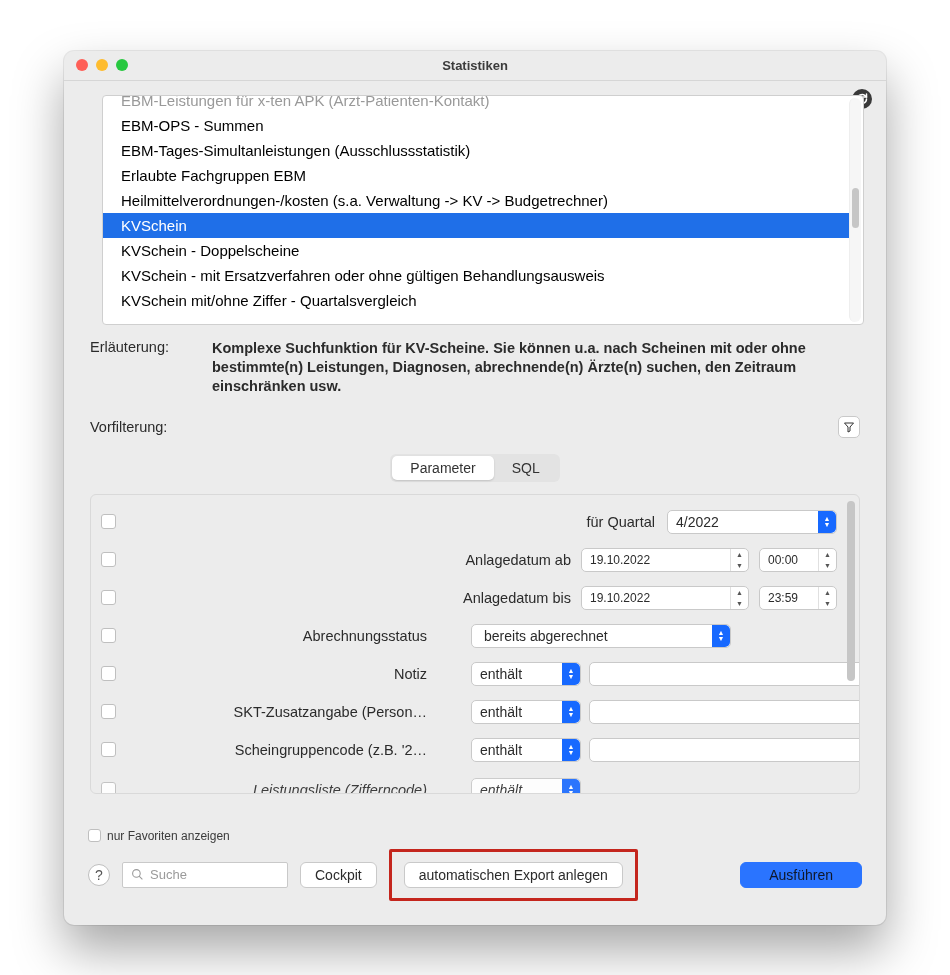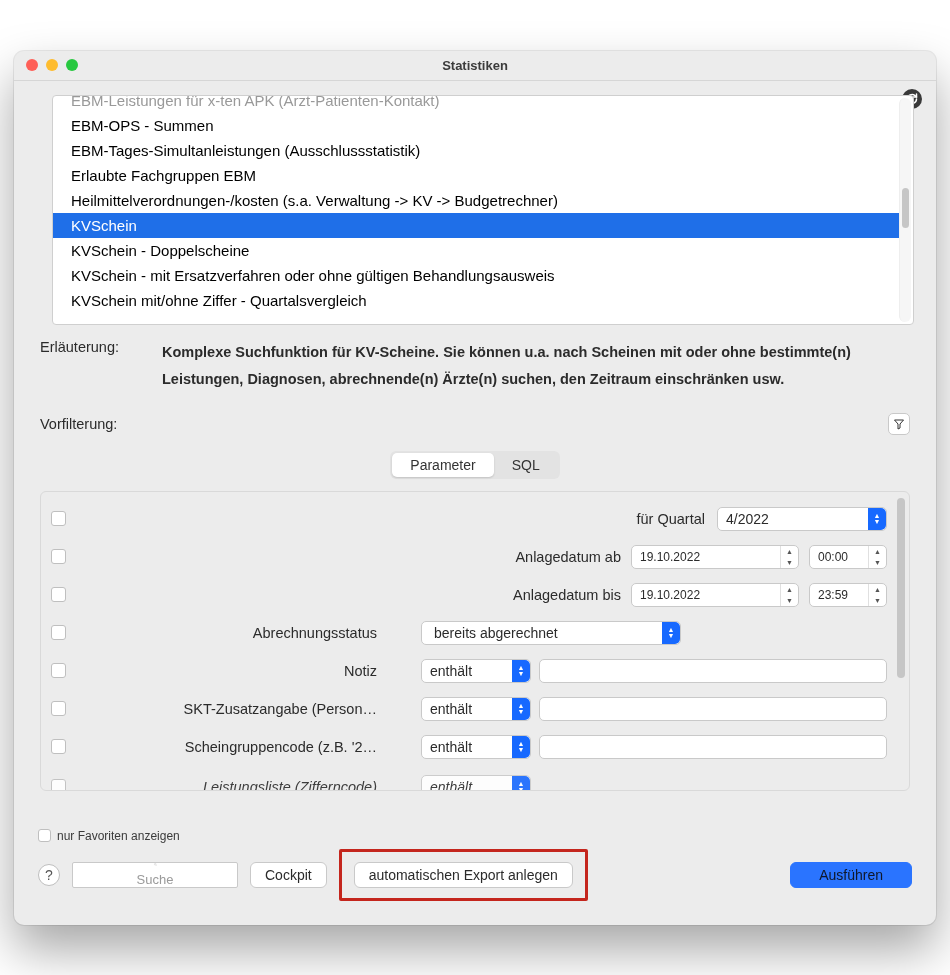--- a/index.html
+++ b/index.html
@@ -7,21 +7,21 @@
     margin: 0; padding: 0;
     font-family: -apple-system, "Helvetica Neue", Arial, sans-serif;
     font-size: 13px;
     background: #fff;
   }
   .stage {
     width: 950px; height: 975px;
     display: flex; align-items: center; justify-content: center;
   }
   .window {
-    width: 922px; height: 874px;
+    width: 822px; height: 874px;
     background: #ececec;
     border-radius: 10px;
     box-shadow: 0 25px 50px rgba(0,0,0,0.35), 0 0 0 1px rgba(0,0,0,0.08);
     display: flex; flex-direction: column;
     overflow: hidden;
   }
   .titlebar {
     height: 30px;
     display: flex; align-items: center;
     border-bottom: 1px solid #d6d6d6;
@@ -68,21 +68,21 @@
     background: #f6f6f6; border-left: 1px solid #eee; border-radius: 6px;
   }
   .scrollbar .thumb {
     position: absolute; left: 2px; right: 2px; top: 90px; height: 40px;
     background: #c6c6c6; border-radius: 5px;
   }
   .info-row {
     display: flex; margin: 14px 16px 4px 16px; font-size: 14.5px; gap: 12px;
   }
   .info-label { width: 110px; text-align: left; color: #2b2b2b; }
-  .info-text { flex: 1; font-weight: 600; color: #2b2b2b; line-height: 27px; }
+  .info-text { flex: 1; font-weight: 600; color: #2b2b2b; line-height: 19px; }
   .prefilter-row {
     display: flex; align-items: center; margin: 16px 16px 6px 16px;
   }
   .prefilter-label { font-size: 14.5px; color: #2b2b2b; }
   .funnel {
     margin-left: auto;
     width: 22px; height: 22px;
     border: 1px solid #c9c9c9; border-radius: 5px;
     background: #fff;
     display: flex; align-items: center; justify-content: center;
@@ -172,21 +172,21 @@
   }
   .action-row { display: flex; align-items: center; gap: 12px; }
   .help-circle {
     width: 22px; height: 22px; border-radius: 50%; border: 1px solid #bfbfbf;
     display: flex; align-items: center; justify-content: center; font-size: 14px; color: #555;
     background: #fff;
   }
   .search-box {
     display: flex; align-items: center; gap: 6px;
     border: 1px solid #c9c9c9; border-radius: 2px; background: #fff;
-    height: 26px; padding: 0 8px; width: 166px; color: #9a9a9a; flex-direction: column;
+    height: 26px; padding: 0 8px; width: 166px; color: #9a9a9a;
   }
   .btn {
     height: 26px; background: #fff; border: 1px solid #c9c9c9; border-radius: 6px;
     padding: 0 14px; display: inline-flex; align-items: center; font-size: 14px; color: #2b2b2b;
     white-space: nowrap;
   }
   .btn.primary {
     background: #2a74ff; color: #0f172a; border-color: #2a74ff; padding: 0 28px;
   }
   .highlight-box {

